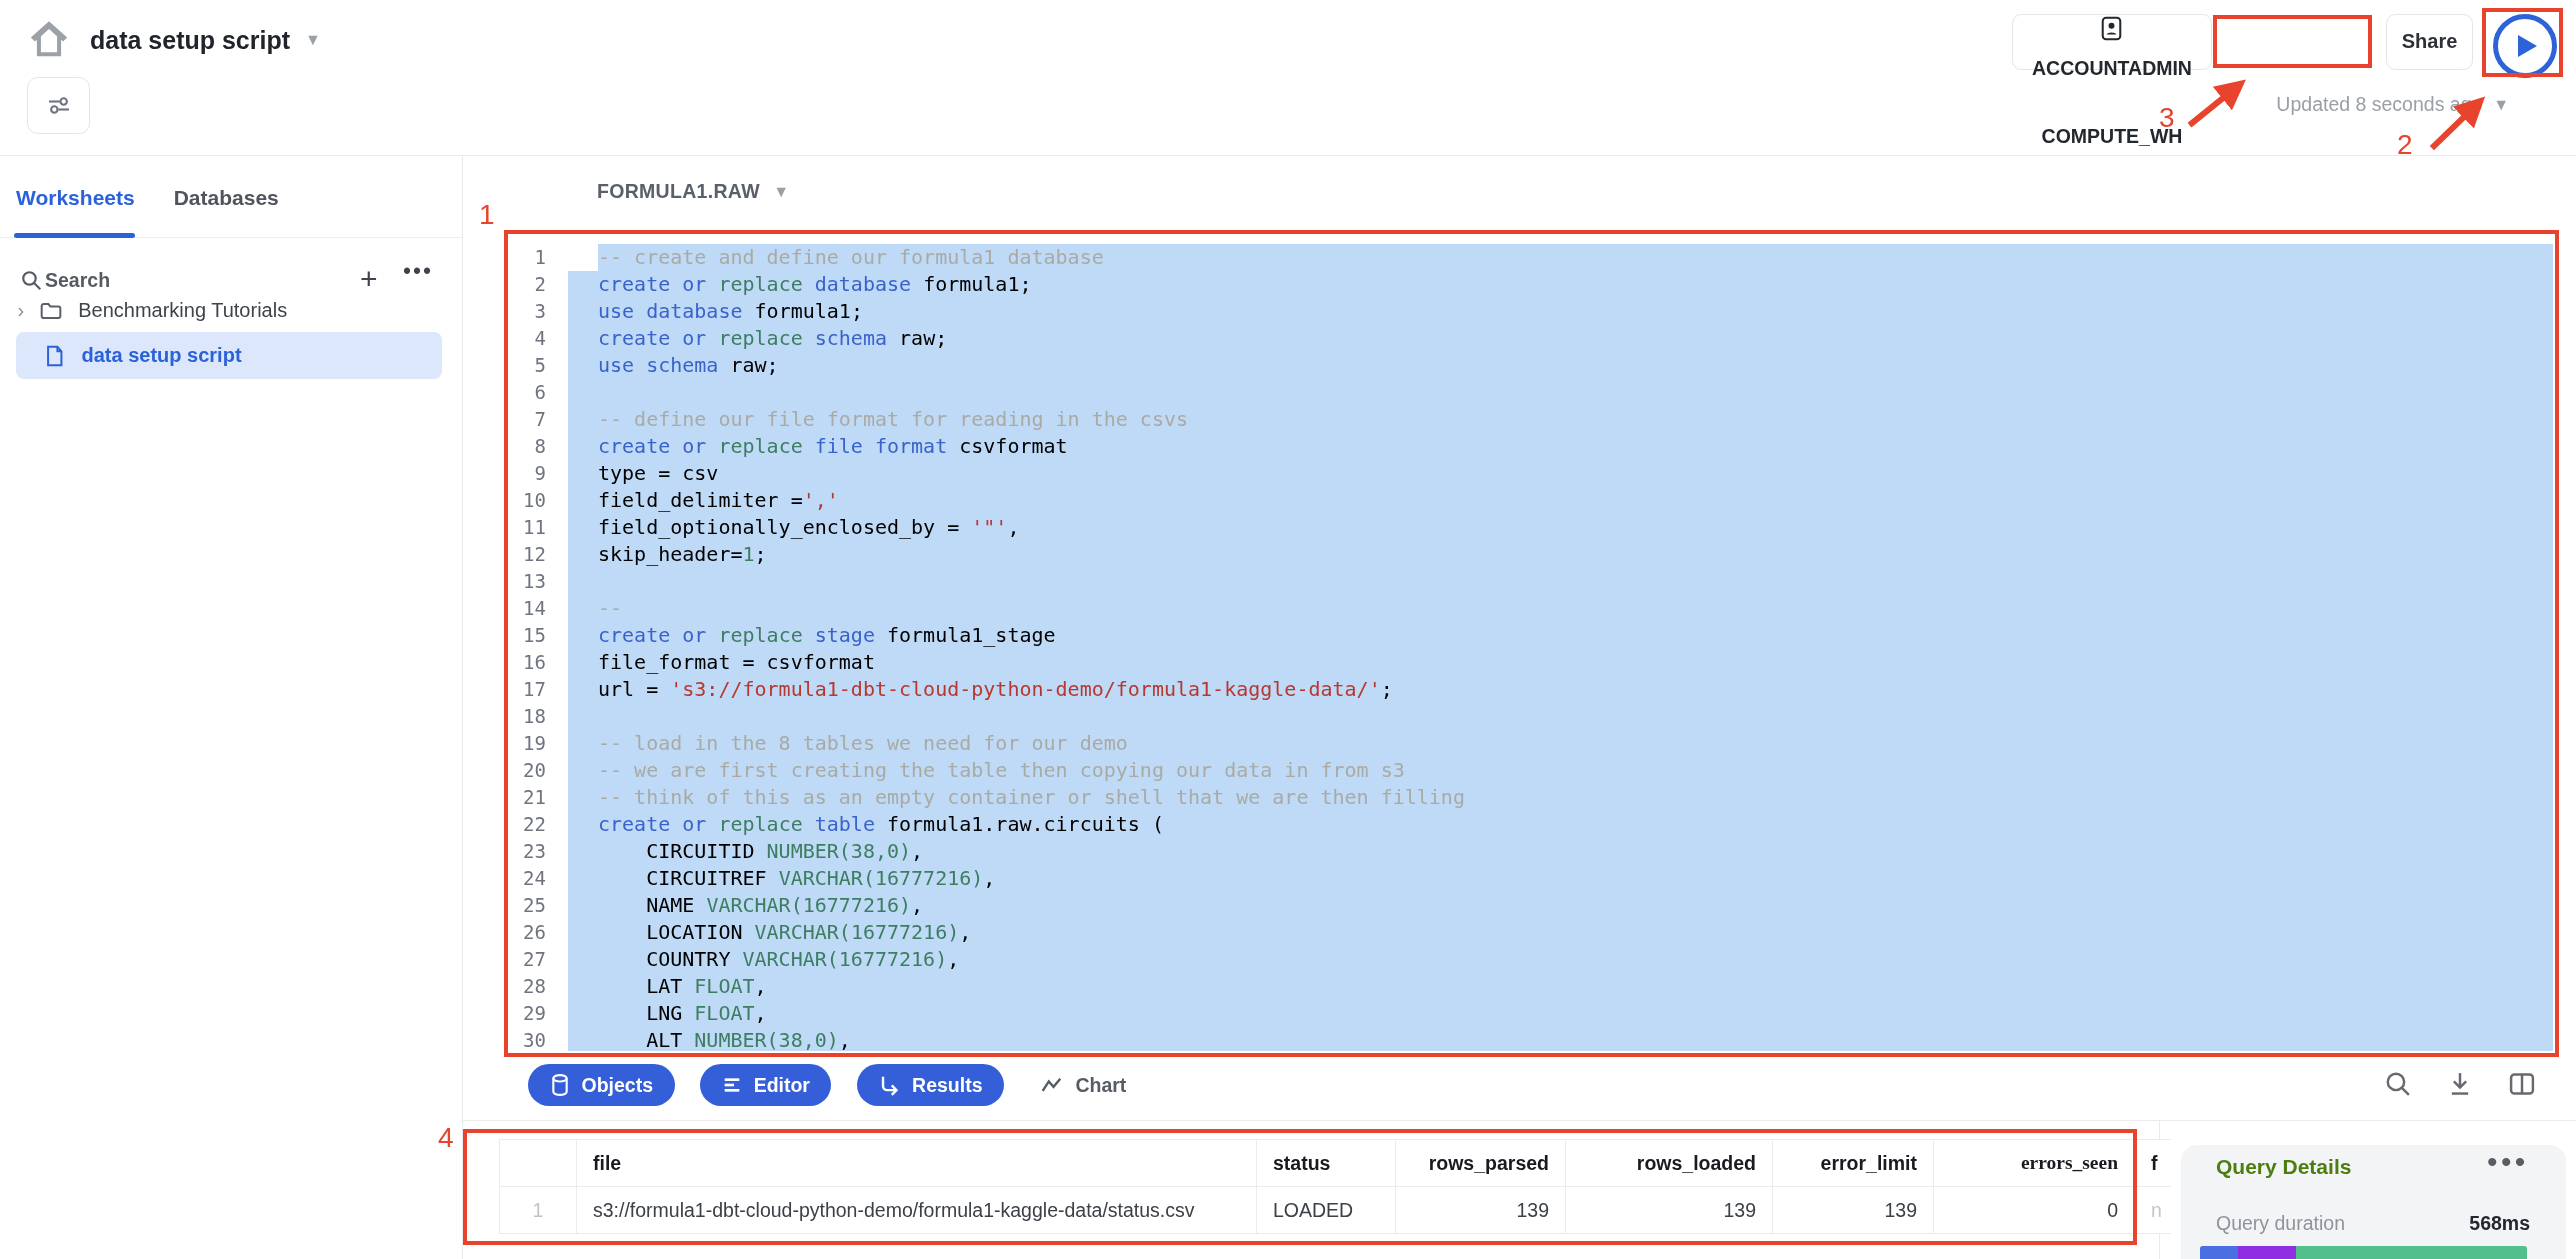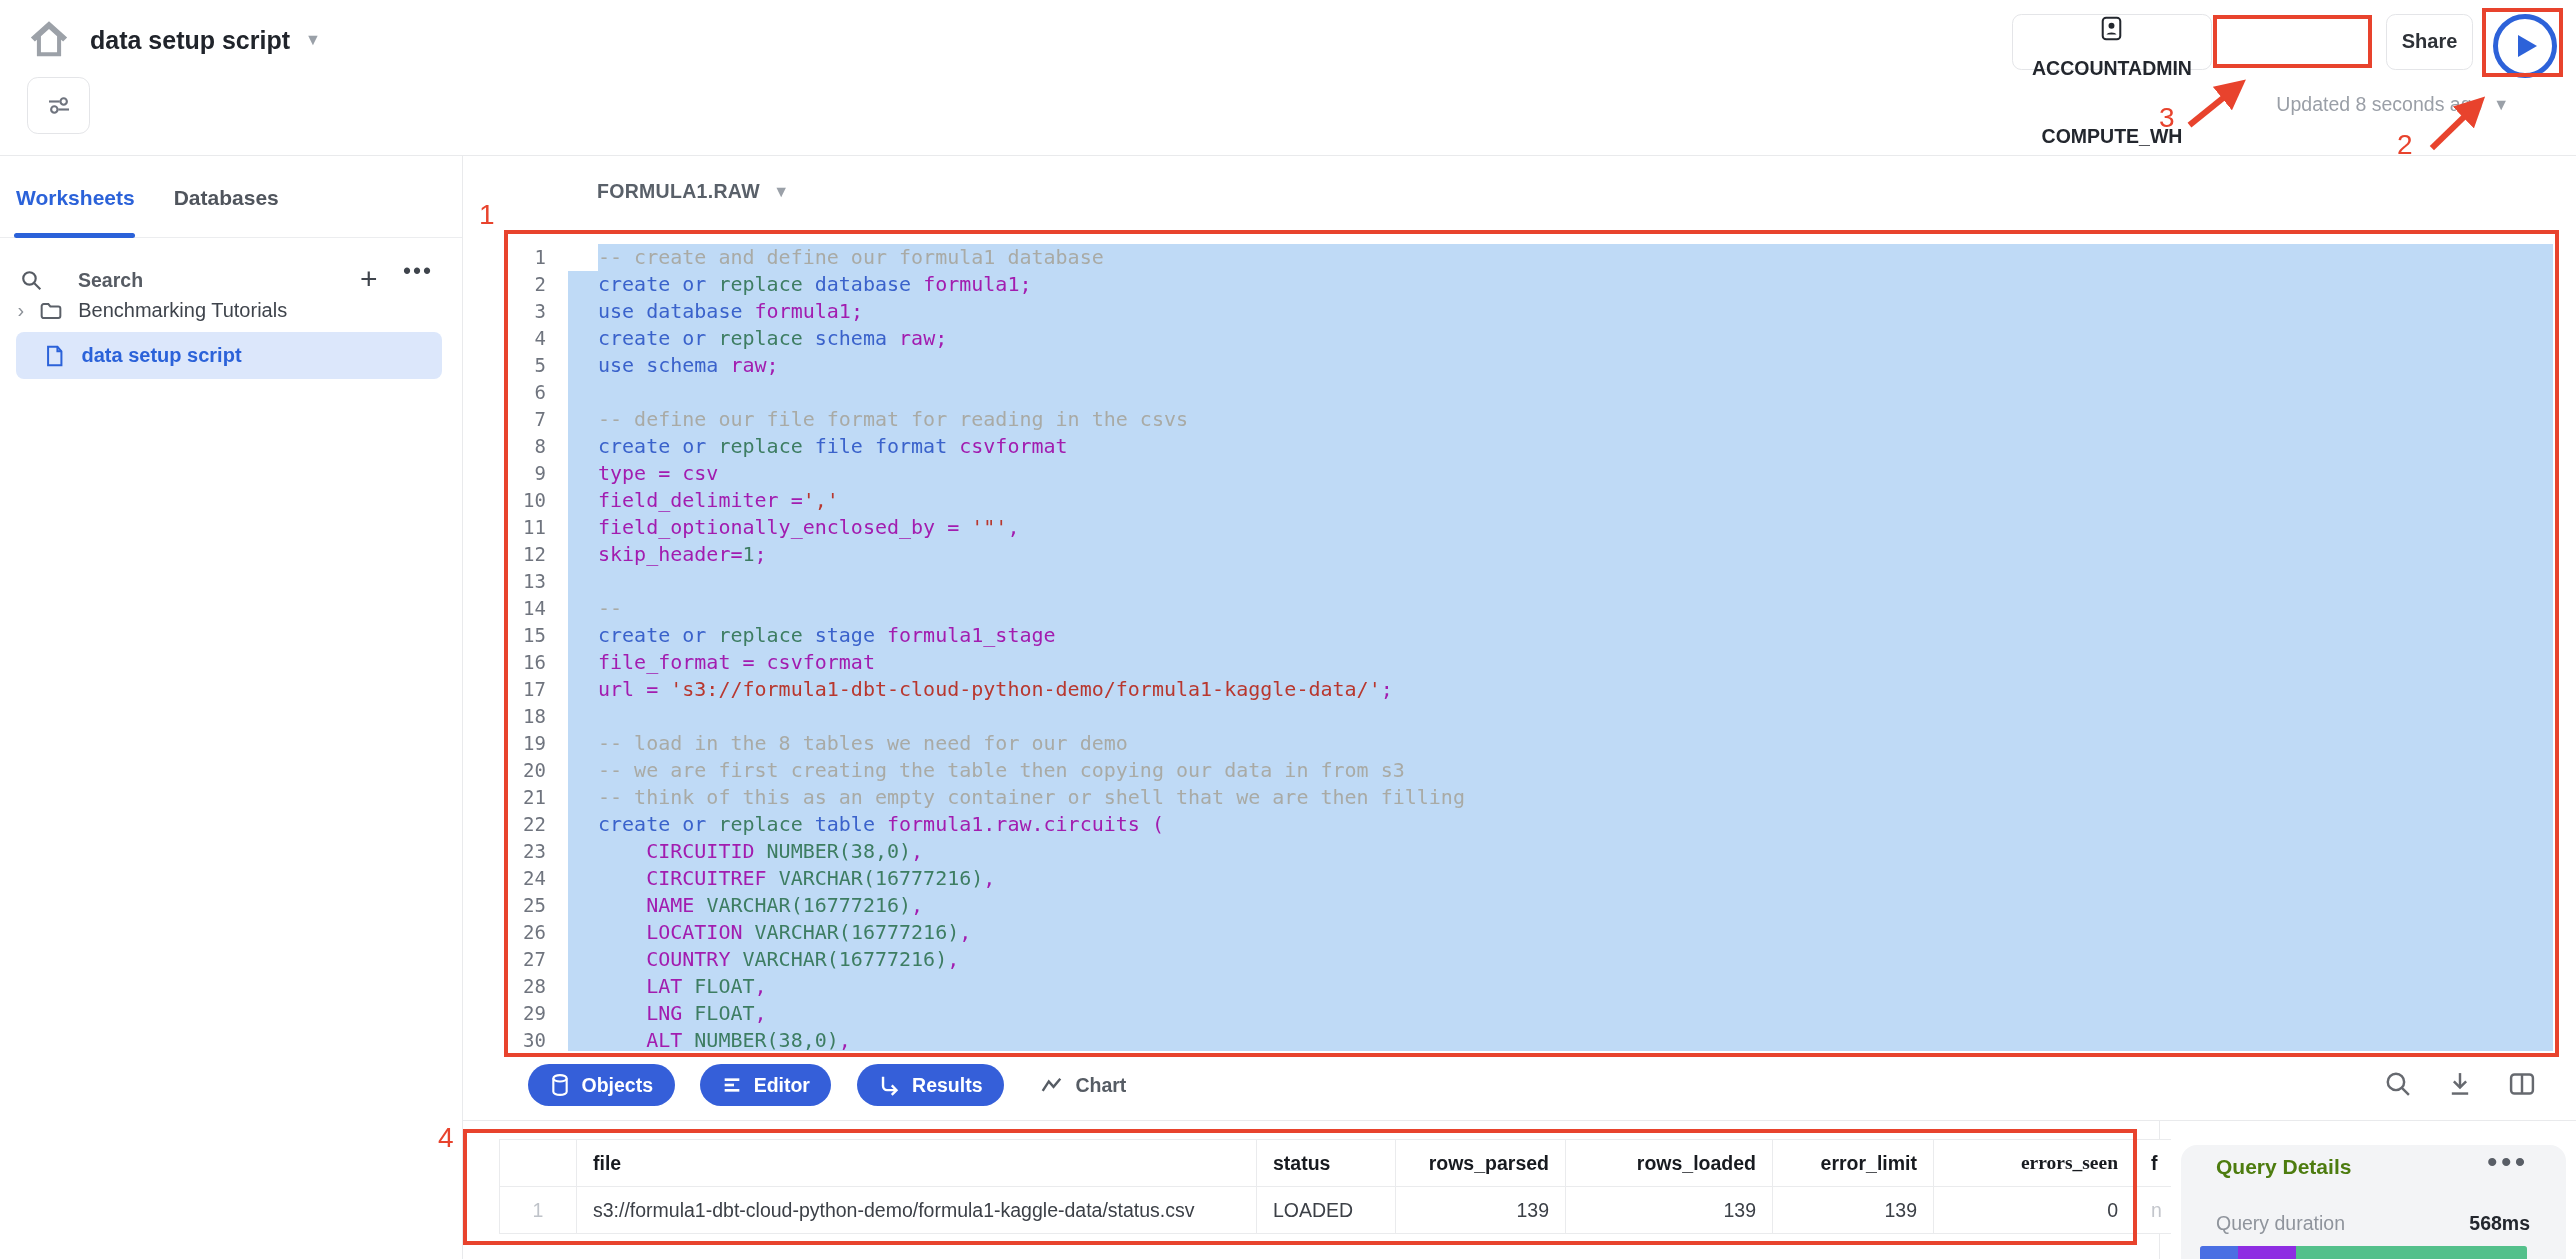--- a/index.html
+++ b/index.html
@@ -24,40 +24,40 @@
   .run-tri{width:0;height:0;border-top:11.4px solid transparent;border-bottom:11.4px solid transparent;border-left:19px solid #2D62D9;margin-left:4.7px;}
   .updated{position:absolute;right:67px;top:93px;font-size:19.5px;color:#9A9FA7;display:flex;align-items:center;gap:10.8px;}
 
   
   .sidebar{position:absolute;left:0;top:156px;width:462px;height:1103px;background:#fff;border-right:1.3px solid #E9EAEC;}
   .sb-tabs{position:absolute;left:16px;top:30px;display:flex;gap:39px;font-size:21px;font-weight:700;}
   .sb-tab-active{color:#2B62D9;}
   .sb-tab{color:#50555D;}
   .sb-underline{position:absolute;left:14px;top:77px;width:121px;height:5.4px;background:#2B62D9;border-radius:2.7px;z-index:2;}
   .sb-div{position:absolute;left:0;top:81px;width:462px;height:1.3px;background:#ECEDEF;}
-  .sb-search{position:absolute;left:20px;top:113px;display:flex;align-items:center;gap:35px;font-size:19.5px;font-weight:600;color:#565B63;}
+  .sb-search{position:absolute;left:20px;top:113px;display:flex;align-items:center;gap:2px;font-size:19.5px;font-weight:600;color:#565B63;}
   .sb-plus{position:absolute;left:360px;top:108px;font-size:30px;font-weight:400;color:#3F444C;line-height:30px;}
   .sb-dots{position:absolute;left:403px;top:102px;font-size:23px;letter-spacing:2px;color:#3F444C;}
   .tree-folder{position:absolute;left:17.5px;top:143px;display:flex;align-items:center;gap:15px;font-size:20px;color:#3F444C;}
   .chev{font-size:20px;color:#8B9097;}
   .tree-file{position:absolute;left:16px;top:176px;width:426px;height:47px;background:#DCE7FB;border-radius:8px;
              display:flex;align-items:center;gap:16px;padding-left:28px;box-sizing:border-box;font-size:20px;font-weight:600;color:#2B62D9;}
 
   
   .ws-ctx{position:absolute;left:597px;top:180px;font-size:19.5px;font-weight:700;color:#596069;letter-spacing:0.3px;
           display:flex;align-items:center;gap:13.5px;}
 
   
   .gutter{position:absolute;left:506px;top:244px;width:40px;height:807px;overflow:hidden;text-align:right;
           font-family:"DejaVu Sans Mono",monospace;font-size:19px;line-height:27px;color:#6F747E;}
   .codebox{position:absolute;left:568px;top:244px;width:1985px;height:807px;overflow:hidden;
            font-family:"DejaVu Sans Mono",monospace;font-size:20px;line-height:27px;white-space:pre;color:#4C4F58;}
   .cl{height:27px;background:#BFDAF6;padding-left:30px;}
   .cl.first{background:linear-gradient(90deg,transparent 30px,#BFDAF6 30px);}
-  .tk-k{color:#3A62CB;} .tk-g{color:#3D7D62;} .tk-c{color:#A9AAA5;} .tk-s{color:#B8372E;} .tk-p{color:#a21caf;text-align:right;}
+  .tk-k{color:#3A62CB;} .tk-g{color:#3D7D62;} .tk-c{color:#A9AAA5;} .tk-s{color:#B8372E;} .tk-p{color:#000000;text-align:right;}
 
   
   .btn-row{position:absolute;left:528px;top:1064px;display:flex;align-items:center;gap:25.6px;}
   .pill{height:42px;border-radius:21.5px;background:#355FD9;color:#fff;display:flex;align-items:center;gap:12px;
         padding:0 21.5px;font-size:19.5px;font-weight:700;}
   .chart-btn{display:flex;align-items:center;gap:12px;color:#565C64;font-size:19.5px;font-weight:600;margin-left:10.8px;}
   .res-icons{position:absolute;left:2383px;top:1069px;display:flex;gap:32px;align-items:center;}
   .div2{position:absolute;left:463px;top:1120px;width:2113px;height:1.3px;background:#E9EAEC;}
   .vdiv{position:absolute;left:2159px;top:1121px;width:1.3px;height:138px;background:#E9EAEC;}
 

